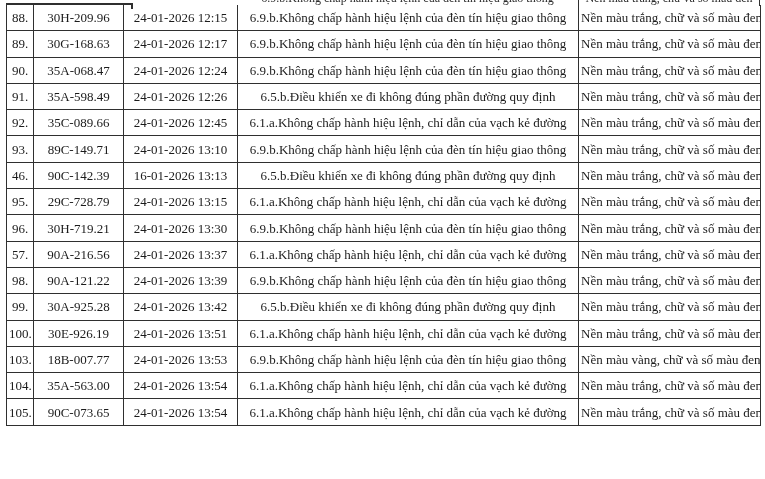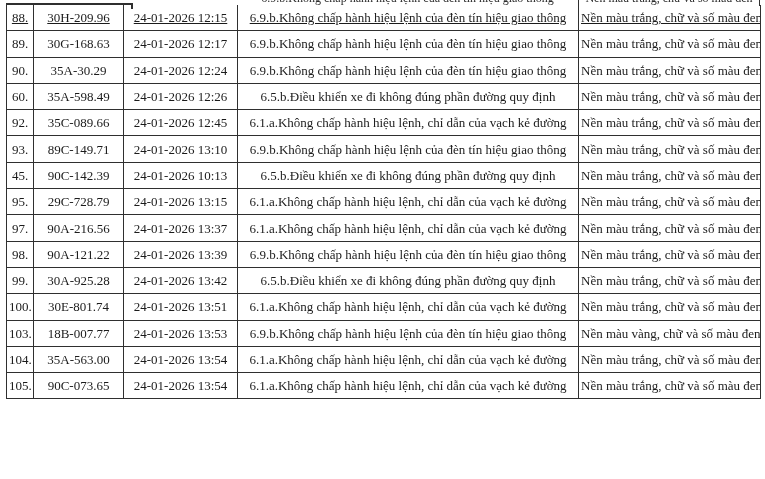--- a/index.html
+++ b/index.html
@@ -78,21 +78,21 @@
     height: 25.3px;
     padding: 0 2px;
     text-align: center;
     vertical-align: middle;
     white-space: nowrap;
     overflow: hidden;
     font-size: 13px;
     line-height: 1;
   }
   table.violations tr { border-top: none; }
-  table.violations tr:first-child td { border-top: none; text-decoration: underline; }
+  table.violations tr:first-child td { border-top: none; }
   td.col-violation { font-size: 12px; }
   td.col-color     { font-size: 12.5px; }
 </style>
 </head>
 <body>
 
 <div class="page">
 
   <div class="top-fragment frag-violation">
     <span class="frag-text">6.9.b.Không chấp hành hiệu lệnh của đèn tín hiệu giao thông</span>
@@ -125,28 +125,28 @@
     <tr>
       <td class="col-no">89.</td>
       <td class="col-plate">30G-168.63</td>
       <td class="col-datetime">24-01-2026 12:17</td>
       <td class="col-violation">6.9.b.Không chấp hành hiệu lệnh của đèn tín hiệu giao thông</td>
       <td class="col-color">Nền màu trắng, chữ và số màu đen</td>
     </tr>
 
     <tr>
       <td class="col-no">90.</td>
-      <td class="col-plate">35A-30.29</td>
+      <td class="col-plate">35A-068.47</td>
       <td class="col-datetime">24-01-2026 12:24</td>
       <td class="col-violation">6.9.b.Không chấp hành hiệu lệnh của đèn tín hiệu giao thông</td>
       <td class="col-color">Nền màu trắng, chữ và số màu đen</td>
     </tr>
 
     <tr>
-      <td class="col-no">60.</td>
+      <td class="col-no">91.</td>
       <td class="col-plate">35A-598.49</td>
       <td class="col-datetime">24-01-2026 12:26</td>
       <td class="col-violation">6.5.b.Điều khiển xe đi không đúng phần đường quy định</td>
       <td class="col-color">Nền màu trắng, chữ và số màu đen</td>
     </tr>
 
     <tr>
       <td class="col-no">92.</td>
       <td class="col-plate">35C-089.66</td>
       <td class="col-datetime">24-01-2026 12:45</td>
@@ -156,38 +156,45 @@
 
     <tr>
       <td class="col-no">93.</td>
       <td class="col-plate">89C-149.71</td>
       <td class="col-datetime">24-01-2026 13:10</td>
       <td class="col-violation">6.9.b.Không chấp hành hiệu lệnh của đèn tín hiệu giao thông</td>
       <td class="col-color">Nền màu trắng, chữ và số màu đen</td>
     </tr>
 
     <tr>
-      <td class="col-no">45.</td>
+      <td class="col-no">46.</td>
       <td class="col-plate">90C-142.39</td>
-      <td class="col-datetime">24-01-2026 10:13</td>
+      <td class="col-datetime">16-01-2026 13:13</td>
       <td class="col-violation">6.5.b.Điều khiển xe đi không đúng phần đường quy định</td>
       <td class="col-color">Nền màu trắng, chữ và số màu đen</td>
     </tr>
 
     <tr>
       <td class="col-no">95.</td>
       <td class="col-plate">29C-728.79</td>
       <td class="col-datetime">24-01-2026 13:15</td>
       <td class="col-violation">6.1.a.Không chấp hành hiệu lệnh, chỉ dẫn của vạch kẻ đường</td>
       <td class="col-color">Nền màu trắng, chữ và số màu đen</td>
     </tr>
 
-
-    <tr>
-      <td class="col-no">97.</td>
+    <tr>
+      <td class="col-no">96.</td>
+      <td class="col-plate">30H-719.21</td>
+      <td class="col-datetime">24-01-2026 13:30</td>
+      <td class="col-violation">6.9.b.Không chấp hành hiệu lệnh của đèn tín hiệu giao thông</td>
+      <td class="col-color">Nền màu trắng, chữ và số màu đen</td>
+    </tr>
+
+    <tr>
+      <td class="col-no">57.</td>
       <td class="col-plate">90A-216.56</td>
       <td class="col-datetime">24-01-2026 13:37</td>
       <td class="col-violation">6.1.a.Không chấp hành hiệu lệnh, chỉ dẫn của vạch kẻ đường</td>
       <td class="col-color">Nền màu trắng, chữ và số màu đen</td>
     </tr>
 
     <tr>
       <td class="col-no">98.</td>
       <td class="col-plate">90A-121.22</td>
       <td class="col-datetime">24-01-2026 13:39</td>
@@ -198,21 +205,21 @@
     <tr>
       <td class="col-no">99.</td>
       <td class="col-plate">30A-925.28</td>
       <td class="col-datetime">24-01-2026 13:42</td>
       <td class="col-violation">6.5.b.Điều khiển xe đi không đúng phần đường quy định</td>
       <td class="col-color">Nền màu trắng, chữ và số màu đen</td>
     </tr>
 
     <tr>
       <td class="col-no">100.</td>
-      <td class="col-plate">30E-801.74</td>
+      <td class="col-plate">30E-926.19</td>
       <td class="col-datetime">24-01-2026 13:51</td>
       <td class="col-violation">6.1.a.Không chấp hành hiệu lệnh, chỉ dẫn của vạch kẻ đường</td>
       <td class="col-color">Nền màu trắng, chữ và số màu đen</td>
     </tr>
 
 
 
     <tr>
       <td class="col-no">103.</td>
       <td class="col-plate">18B-007.77</td>

